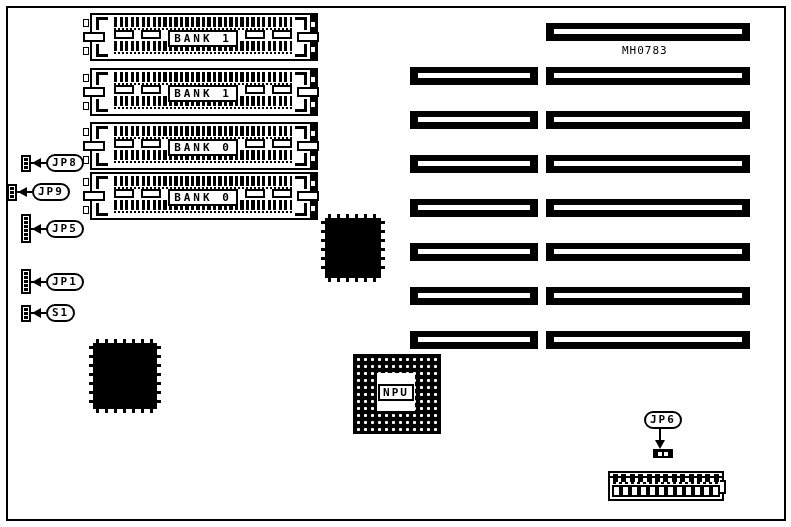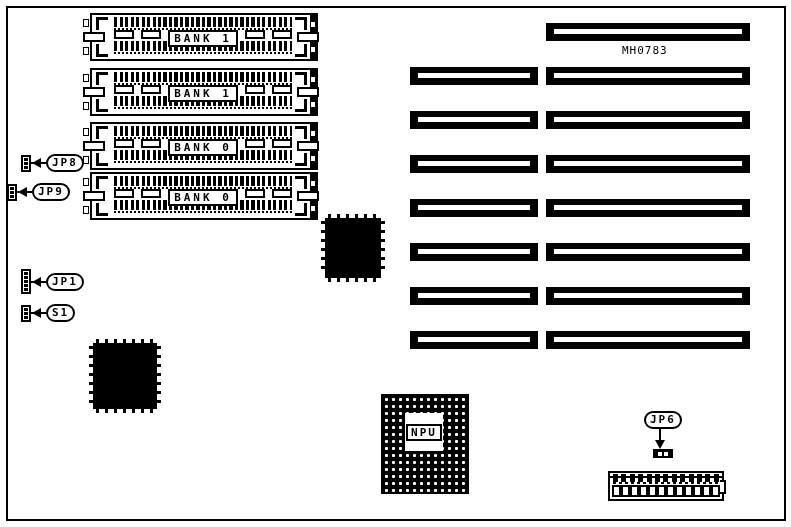--- a/index.html
+++ b/index.html
@@ -64,23 +64,23 @@
   .qfp::after { content:''; position:absolute; bottom:-4px; left:3px; right:3px; height:4px;
                  background:repeating-linear-gradient(90deg,#000 0 3px,transparent 3px 9px); }
   .qfp .lt { position:absolute; left:-4px; top:3px; bottom:3px; width:4px;
                  background:repeating-linear-gradient(180deg,#000 0 3px,transparent 3px 9px); }
   .qfp .rt { position:absolute; right:-4px; top:3px; bottom:3px; width:4px;
                  background:repeating-linear-gradient(180deg,#000 0 3px,transparent 3px 9px); }
   .cpu { position:absolute; left:177px; top:368px; width:75px; height:76px; background:#000;
          display:flex; align-items:center; justify-content:center; }
   .chip-label { border:2px solid #000; background:#fff; padding:0 3px; font-size:11px; font-weight:bold;
                 letter-spacing:2px; line-height:13px; height:13px; white-space:nowrap; }
-  .npu { position:absolute; left:353px; top:394px; width:88px; height:100px; background-color:#000;
+  .npu { position:absolute; left:353px; top:354px; width:88px; height:80px; background-color:#000;
          background-image:radial-gradient(circle, #fff 1.3px, transparent 1.8px);
-         background-size:7px 7px; background-position:2px 2px;margin-left:28px; }
+         background-size:7px 7px; background-position:2px 2px; }
   .npu-core { position:absolute; left:24px; top:19px; width:38px; height:38px; background:#fff;
               display:flex; align-items:center; justify-content:center; }
 
   
   .slot { position:absolute; height:18px; background:#000; }
   .slot::after { content:''; position:absolute; left:8px; right:8px; top:6px; height:5px; background:#fff; }
   .slot.long { left:546px; width:204px; }
   .slot.short { left:410px; width:128px; }
 
   .board-id { position:absolute; left:622px; top:44px; font-size:11px; letter-spacing:1px; }
@@ -248,20 +248,34 @@
       <div class="pin-cell"></div>
         <div class="pin-cell"></div>
         <div class="pin-cell"></div>
     </div>
     <div class="ptr">
         <i class="arrow-left"></i>
       </div>
     <div class="jp-label">JP9</div>
   </div>
 
+  <div class="jumper" style="left:21px; top:214px;">
+    <div class="pin-header">
+      <div class="pin-cell"></div>
+        <div class="pin-cell"></div>
+        <div class="pin-cell"></div>
+      <div class="pin-cell"></div>
+        <div class="pin-cell"></div>
+        <div class="pin-cell"></div>
+    </div>
+    <div class="ptr">
+        <i class="arrow-left"></i>
+      </div>
+    <div class="jp-label">JP5</div>
+  </div>
 
   <div class="jumper" style="left:21px; top:269px;">
     <div class="pin-header">
       <div class="pin-cell"></div>
         <div class="pin-cell"></div>
         <div class="pin-cell"></div>
       <div class="pin-cell"></div>
         <div class="pin-cell"></div>
     </div>
     <div class="ptr">

